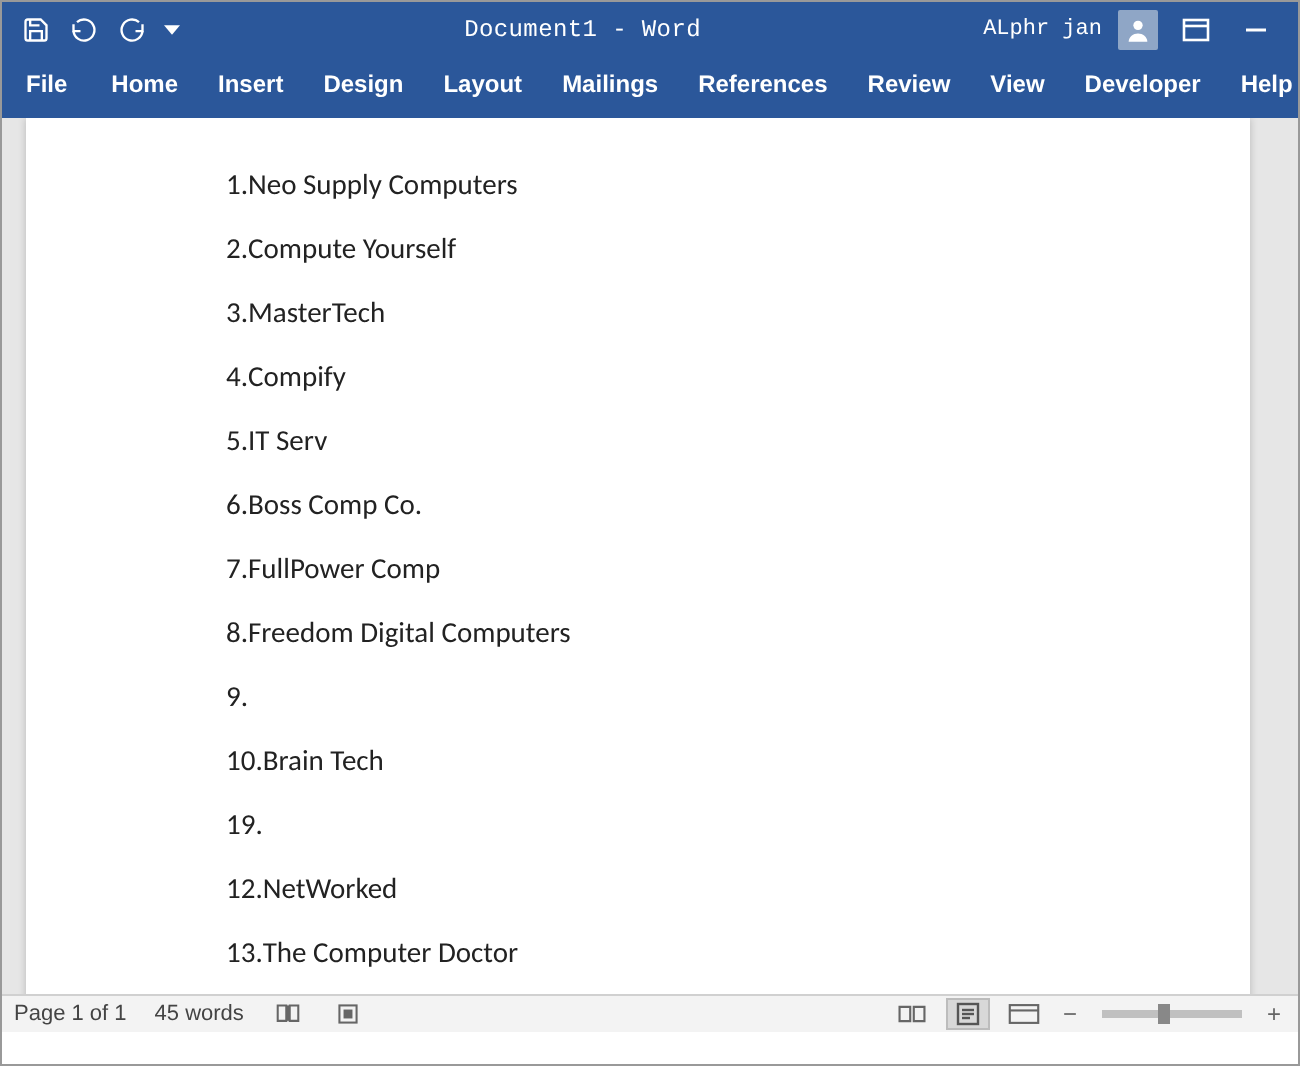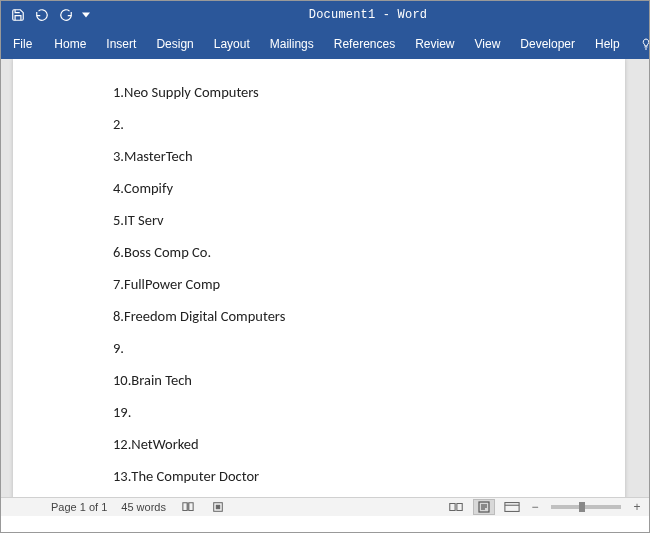--- a/index.html
+++ b/index.html
@@ -26,23 +26,23 @@
     .qat-icn { width: 18px; height: 18px; display: flex; align-items: center; justify-content: center; cursor: pointer; }
     .title-center { flex: 1; text-align: center; font-size: 12px; letter-spacing: 0.2px; }
     .title-right { display: flex; align-items: center; gap: 8px; padding-right: 6px; }
     .avatar { width: 20px; height: 20px; background: #8fa6c6; display: flex; align-items: center; justify-content: center; border-radius: 1px; }
     .win-btn { width: 22px; height: 22px; display: flex; align-items: center; justify-content: center; cursor: pointer; }
     .ribbon-tabs {
       background: #2b579a;
       color: #fff;
       height: 30px;
       display: flex;
-      align-items: center;
       padding: 0 6px 0 0;
       font-size: 12px;
+      font-weight: bold;
     }
     .file-tab { padding: 6px 12px; background: #2b579a; cursor: pointer; }
     .tab { padding: 6px 10px; cursor: pointer; white-space: nowrap; }
     .tab.tellme { display: flex; align-items: center; gap: 4px; }
     .bulb { width: 12px; height: 12px; }
     .spacer-flex { flex: 1; }
     .doc-area {
       height: 438px;
       background: #e6e6e6;
       overflow-y: scroll;
@@ -70,21 +70,21 @@
     .statusbar {
       height: 19px;
       background: #f3f3f3;
       border-top: 1px solid #d0d0d0;
       display: flex;
       align-items: center;
       font-size: 11px;
       color: #444;
       padding: 0 6px;
     }
-    .status-left { display: flex; align-items: center; gap: 14px; margin-left: 44px; }
+    .status-left { display: flex; align-items: center; gap: 14px; }
     .sb-icn { width: 16px; height: 14px; display: flex; align-items: center; justify-content: center; }
     .status-right { display: flex; align-items: center; gap: 6px; }
     .view-btn { width: 22px; height: 16px; display: flex; align-items: center; justify-content: center; cursor: pointer; border: 1px solid transparent; }
     .view-btn.active { background: #d8d8d8; border: 1px solid #bcbcbc; }
     .zoom-slider { width: 70px; height: 4px; background: #c0c0c0; position: relative; margin: 0 4px; }
     .zoom-thumb { position: absolute; left: 28px; top: -3px; width: 6px; height: 10px; background: #888; }
     .zoom-btn { width: 12px; height: 12px; display: flex; align-items: center; justify-content: center; cursor: pointer; color: #666; font-size: 12px; }
     ::-webkit-scrollbar { width: 16px; height: 16px; }
     ::-webkit-scrollbar-track { background: #f0f0f0; }
     ::-webkit-scrollbar-thumb { background: #c2c2c2; border: 3px solid #f0f0f0; }
@@ -114,20 +114,40 @@
           <path d="M21 13a9 9 0 1 1-3-7.7"></path>
         </svg>
     </div>
     <div class="qat-icn" style="width:10px">
       <svg width="8" height="8" viewBox="0 0 10 10" fill="#fff">
           <polygon points="0,2 10,2 5,8"></polygon>
         </svg>
     </div>
   </div>
   <div class="title-center">Document1  -  Word</div>
+  <div class="title-right">
+    <span style="font-size:11px">ALphr jan</span>
+    <div class="avatar">
+      <svg width="14" height="14" viewBox="0 0 24 24" fill="#fff">
+          <circle cx="12" cy="8" r="4"></circle>
+          <path d="M4 22c0-4 4-7 8-7s8 3 8 7"></path>
+        </svg>
+    </div>
+    <div class="win-btn">
+      <svg width="14" height="12" viewBox="0 0 14 12" fill="none" stroke="#fff" stroke-width="1.3">
+          <rect x="1" y="1" width="12" height="10"></rect>
+          <line x1="1" y1="4" x2="13" y2="4"></line>
+        </svg>
+    </div>
+    <div class="win-btn">
+      <svg width="12" height="12" viewBox="0 0 12 12" stroke="#fff" stroke-width="1.5">
+          <line x1="1" y1="6" x2="11" y2="6"></line>
+        </svg>
+    </div>
+  </div>
 </div>
 
 <div class="ribbon-tabs">
   <div class="file-tab">File</div>
   <div style="width:10px"></div>
   <div class="tab">Home</div>
   <div class="tab">Insert</div>
   <div class="tab">Design</div>
   <div class="tab">Layout</div>
   <div class="tab">Mailings</div>
@@ -145,20 +165,21 @@
 </div>
 
 <div class="doc-area">
   <div class="page" id="doc-page">
       <div class="list-item">
         <span class="list-num">1.</span>
         <span class="list-text">Neo Supply Computers</span>
       </div>
       <div class="list-item">
         <span class="list-num">2.</span>
+        <span class="list-text">Compute Yourself</span>
       </div>
       <div class="list-item">
         <span class="list-num">3.</span>
         <span class="list-text">MasterTech</span>
       </div>
       <div class="list-item">
         <span class="list-num">4.</span>
         <span class="list-text">Compify</span>
       </div>
       <div class="list-item">

